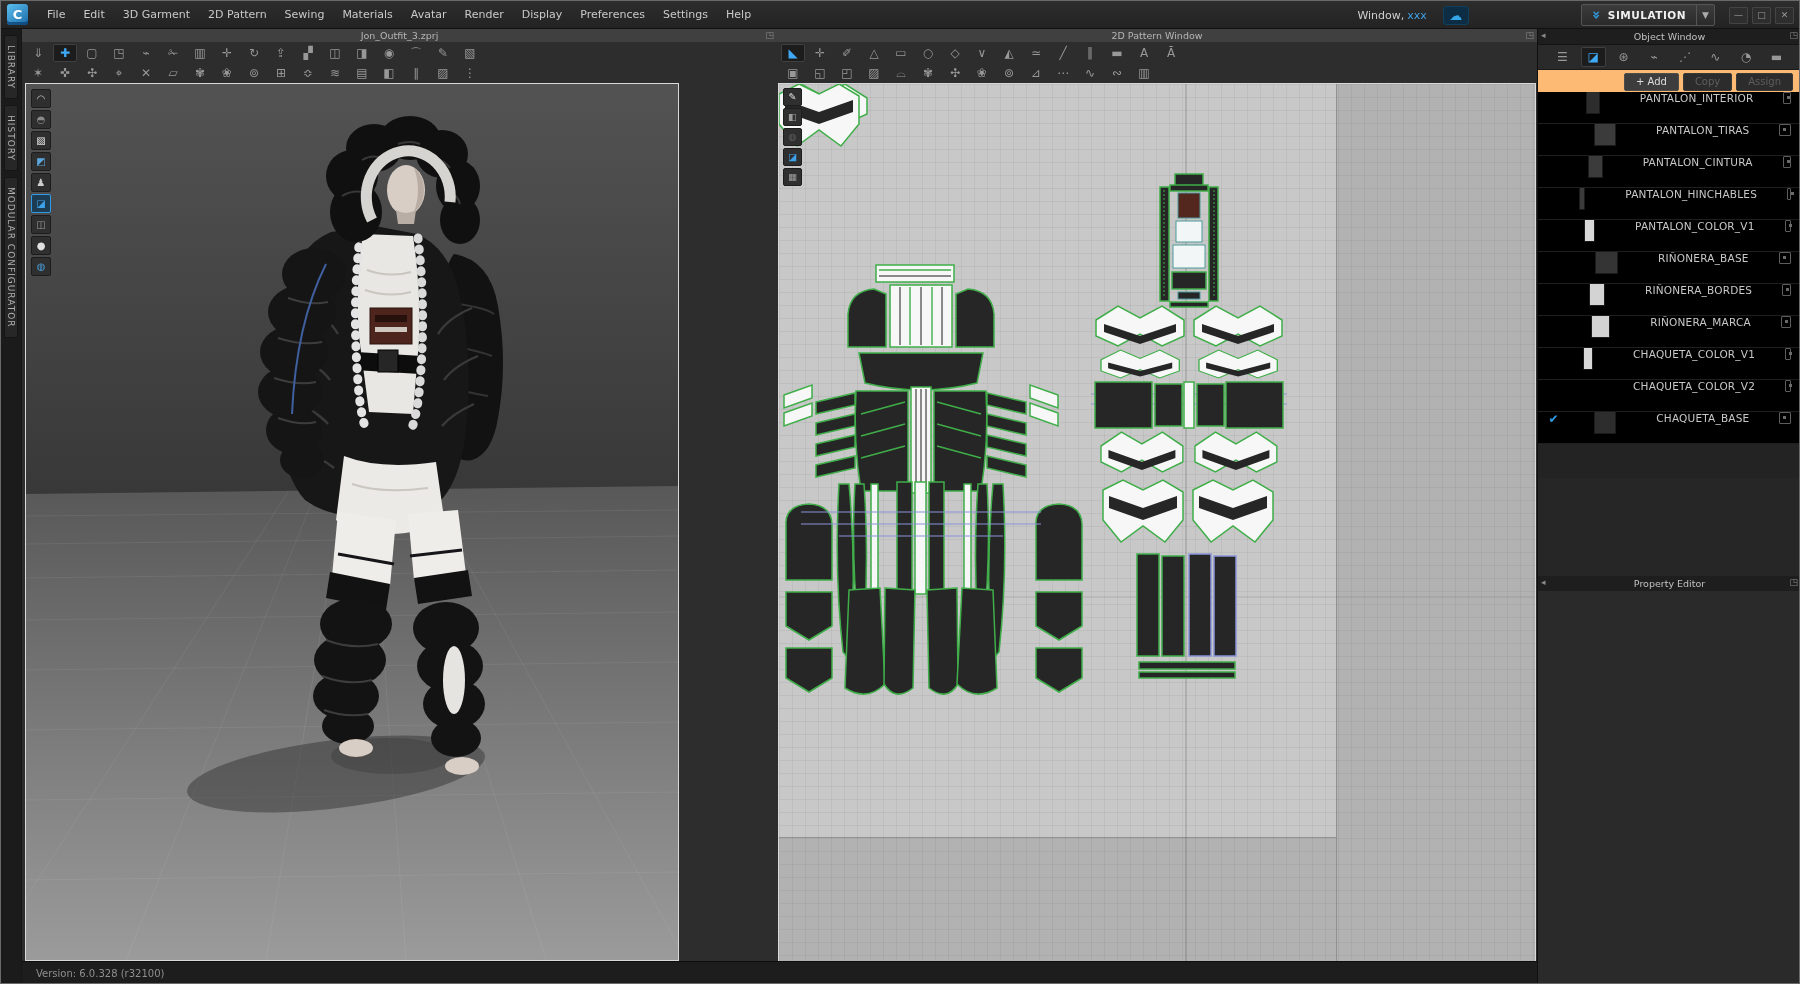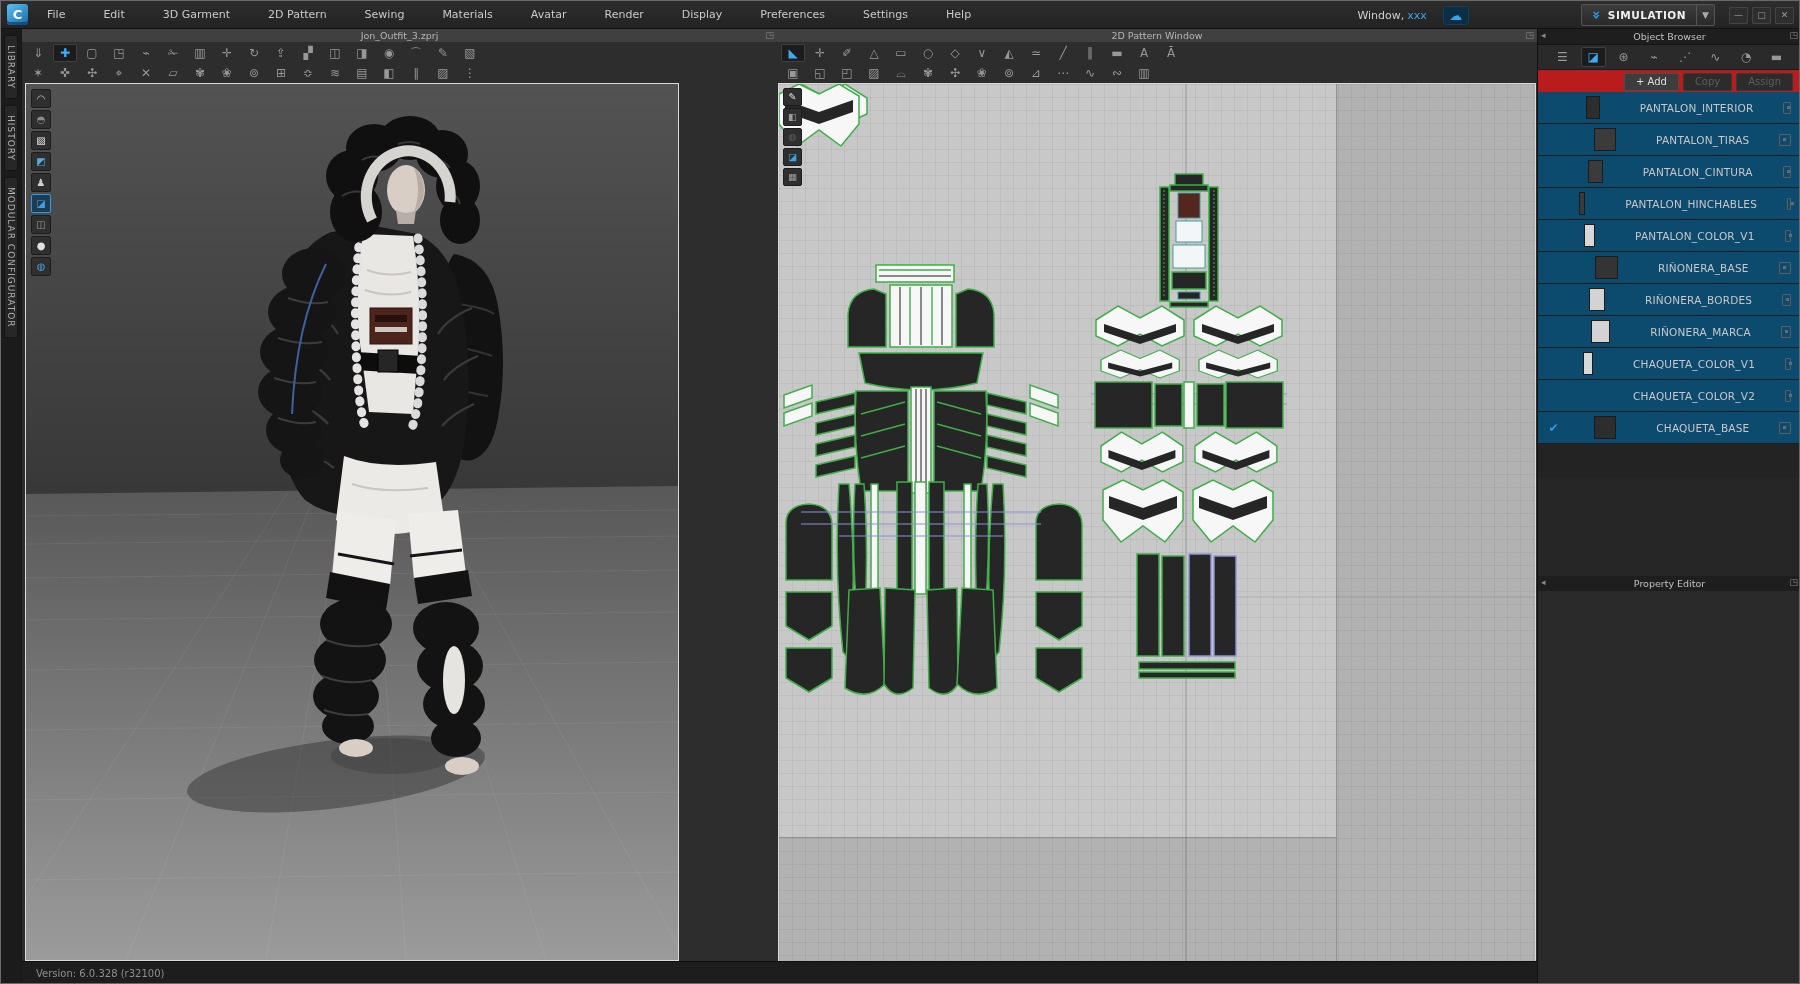--- a/index.html
+++ b/index.html
@@ -4,21 +4,21 @@
 <style>
   html,body{margin:0;padding:0;background:#000;}
   .app{position:relative;width:1800px;height:984px;background:#161616;overflow:hidden;
        font-family:"DejaVu Sans","Liberation Sans",sans-serif;border:1px solid #6a6a6a;box-sizing:border-box;}
   
   .menubar{position:absolute;left:0;top:0;width:100%;height:28px;background:linear-gradient(#2d2d2d,#232323);
            border-bottom:1px solid #111;display:flex;align-items:center;box-sizing:border-box;}
   .logo{width:21px;height:21px;margin:0 10px 0 6px;border-radius:3px;background:linear-gradient(140deg,#5cc0f0,#1a6aa8);
         color:#fff;font-weight:bold;font-size:13px;display:flex;align-items:center;justify-content:center;
         box-shadow:inset 0 -3px 0 rgba(10,60,110,.7);}
-  .menu-items{display:flex;height:100%;align-items:center;gap:20px;}
+  .menu-items{display:flex;height:100%;align-items:center;}
   .menu-items .menu-item{padding:0 9px;font-size:11px;color:#c9c9c9;line-height:28px;cursor:default;}
   .mb-right{position:absolute;right:5px;top:0;height:28px;display:flex;align-items:center;}
   .hello{font-size:11px;color:#cfcfcf;}
   .hello b{color:#3da1e8;font-weight:normal;margin-left:3px;}
   .cloud{width:26px;height:19px;margin-left:16px;border-radius:4px;background:#0d2d44;display:flex;align-items:center;justify-content:center;
          color:#35a7e8;font-size:13px;box-shadow:inset 0 0 0 1px #10405e;}
   .sim-wrap{display:flex;margin-left:112px;height:20px;border:1px solid #555;border-radius:2px;background:linear-gradient(#3c3c3c,#2a2a2a);}
   .sim-main{display:flex;align-items:center;gap:7px;padding:0 10px;}
   .sim-chev{color:#2f9be4;font-size:14px;font-weight:bold;display:inline-block;transform:rotate(90deg);line-height:1;}
   .sim-label{color:#f0f0f0;font-size:10.5px;font-weight:bold;letter-spacing:.5px;}
@@ -61,25 +61,25 @@
   .pdk{fill:#262626;stroke:#3fae49;stroke-width:1.5;}
   .pwt{fill:#f7f7f7;stroke:#3fae49;stroke-width:1.5;}
   .pgl{stroke:#3fae49;stroke-width:1.4;fill:none;}
   .pdkl{stroke:#1c1c1c;stroke-width:1;fill:none;}
   .pbl{stroke:#8a94d8;stroke-width:1.2;fill:none;}
   
   .rightpanel{position:absolute;left:1536px;top:28px;width:264px;height:956px;background:#262626;border-left:1px solid #101010;box-sizing:border-box;}
   .rp-bar{position:relative;height:15px;background:#1e1e1e;border-bottom:1px solid #141414;color:#c0c0c0;font-size:9.5px;line-height:15px;text-align:center;}
   .ob-tabs{height:24px;display:flex;align-items:center;justify-content:space-between;padding:0 12px;background:#2a2a2a;border-bottom:1px solid #1a1a1a;}
   .ob-tabs .tbtn{width:25px;height:20px;}
-  .ob-actions{height:24px;display:flex;align-items:center;justify-content:flex-end;gap:4px;padding:0 8px;background:#b91c1c;}
+  .ob-actions{height:24px;display:flex;align-items:center;justify-content:flex-end;gap:4px;padding:0 8px;background:#fdba74;}
   .ob-btn{height:16px;line-height:16px;padding:0 11px;font-size:10px;color:#dedede;background:#3d3d3d;border:1px solid #4d4d4d;border-radius:2px;}
   .ob-btn.disabled{color:#5d5d5d;background:#2c2c2c;border-color:#383838;}
   .ob-list{position:absolute;left:0;top:63px;right:0;height:386px;background:#232323;overflow:hidden;}
-  .ob-row{height:32px;display:flex;align-items:center;background:#0c4a6e;border-bottom:1px solid #1e1e1e;padding:0 10px 0 6px;box-sizing:border-box;gap:30px;}
+  .ob-row{height:32px;display:flex;align-items:flex-start;background:#000000;border-bottom:1px solid #1e1e1e;padding:0 10px 0 6px;box-sizing:border-box;gap:30px;}
   .ob-check{width:20px;color:#2f9be4;font-size:12px;text-align:center;}
   .ob-swatch{width:21px;height:21px;margin:0 11px 0 2px;background:#2c2c2c;box-shadow:0 0 0 1px #1b1b1b;}
   .ob-swatch.none{background:transparent;box-shadow:none;}
   .ob-label{flex:1;color:#c8c8c8;font-size:10.5px;letter-spacing:.2px;}
   .ob-gear{width:10px;height:10px;border:1px solid #5d5d5d;border-radius:1px;position:relative;}
   .ob-gear::after{content:"";position:absolute;left:3px;top:3px;width:3px;height:3px;background:#6a6a6a;}
   .pe-bar{position:absolute;left:0;top:547px;right:0;}
   .pe-body{position:absolute;left:0;top:562px;right:0;bottom:0;background:#2a2a2a;}
   
   .statusbar{position:absolute;left:21px;top:960px;width:1515px;height:23px;background:#1d1d1d;border-top:1px solid #0e0e0e;
@@ -609,21 +609,21 @@
         </g>
       </svg>
       <div class="dim-r"></div>
       <div class="dim-b"></div>
     </div>
   </div>
 
   <div class="rightpanel">
     <div class="rp-bar">
       <span class="collapse-ico">◂</span>
-      <span>Object Browser</span>
+      <span>Object Window</span>
       <span class="float-ico">◳</span>
     </div>
     <div class="ob-tabs">
         <span class="tbtn">
           <span class="gly">☰</span>
         </span>
         <span class="tbtn active">
           <span class="gly" style="color: rgb(63, 169, 245);">◪</span>
         </span>
         <span class="tbtn">

